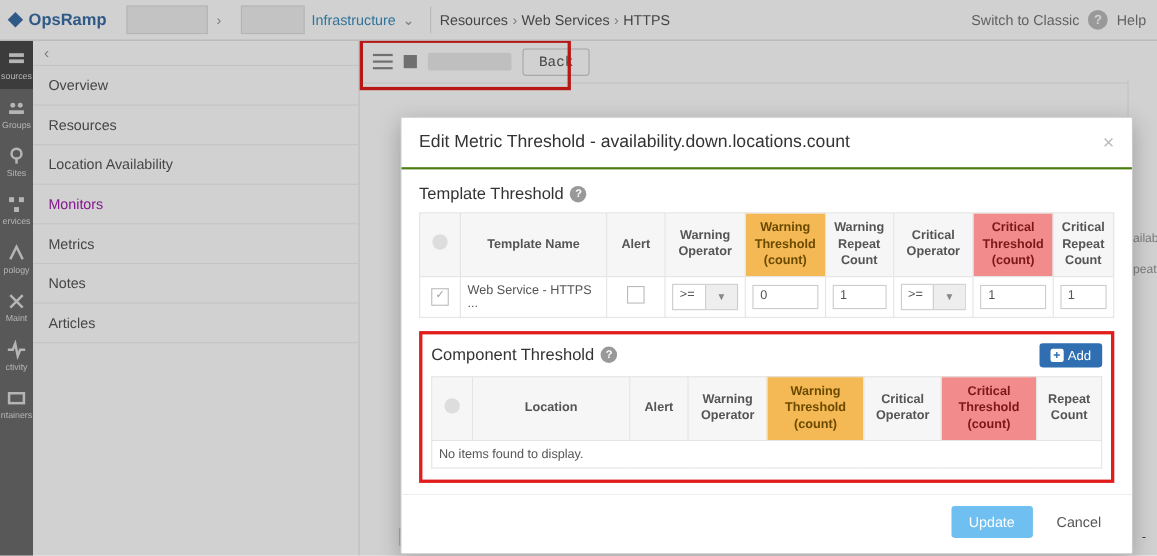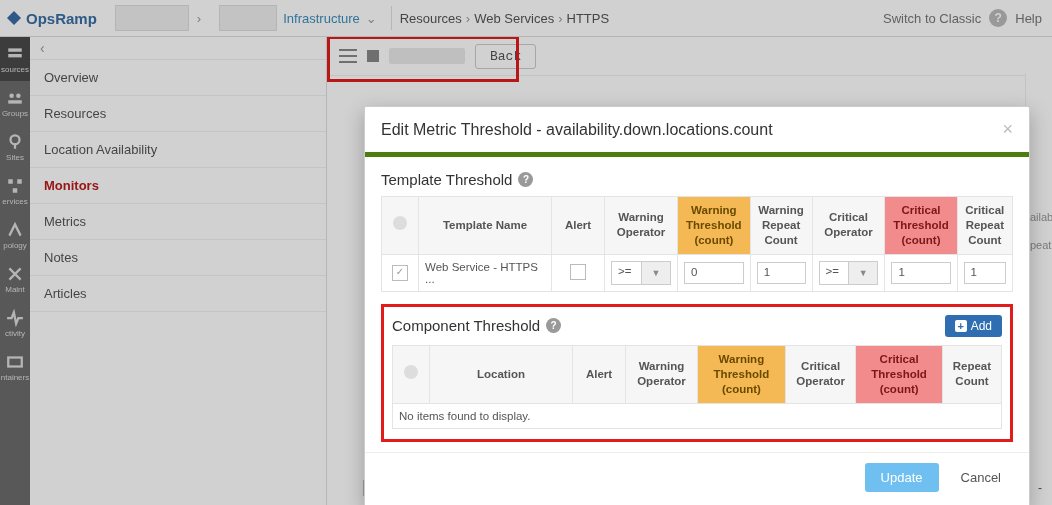--- a/index.html
+++ b/index.html
@@ -18,21 +18,21 @@
   .mainrow { display:flex; height:calc(505px - 36px); }
   .iconrail { width:30px; background:#6c6c6c; display:flex; flex-direction:column; }
   .iconrail .rail-item { height:44px; display:flex; flex-direction:column; align-items:center; justify-content:center; color:#ddd; font-size:8px; gap:2px; }
   .iconrail .rail-item.active { background:#4a4a4a; }
   .iconrail .rail-ic { width:18px; height:18px; color:#ddd; }
   .subside { width:296px; background:#fff; border-right:1px solid #e0e0e0; }
   .subside-hdr { height:22px; border-bottom:1px solid #eee; display:flex; align-items:center; padding:0 10px; color:#999;}
   .sn-chev { font-size:14px; }
   .subnav { display:flex; flex-direction:column;}
   .subnav-item { padding:10px 14px; color:#555; border-bottom:1px solid #f0f0f0; cursor:pointer;}
-  .subnav-item.active { font-weight:bold; color:#b91c1c;}
+  .subnav-item.active { font-weight:normal; color:#a21caf;}
 
   .content { flex:1; position:relative; background:#fff; }
   .toolbar { height:38px; display:flex; align-items:center; gap:10px; padding:0 12px; border-bottom:1px solid #eee;}
   .ham, .sq { width:18px; height:14px; display:inline-flex; flex-direction:column; justify-content:space-between;}
   .ham span { height:2px; background:#888;}
   .sq { width:12px; height:12px; background:#888; }
   .blurred { width:76px; height:16px; background:#eaeaea; border-radius:2px;}
   .back-btn { padding:4px 14px; border:1px solid #ccc; background:#fff; border-radius:3px; color:#555; cursor:pointer;font-family:Liberation Mono, monospace;}
   .red-box-tb { position:absolute; top:-1px; left:0; width:186px; height:40px; border:3px solid #e21b1b; pointer-events:none;}
 
@@ -40,21 +40,21 @@
   .btm-row .cb { width:14px; height:14px; border:1px solid #bbb; margin-right:16px;}
   .btm-row .cell { padding:0 10px; }
   .btm-row .edit-ic { width:12px; height:12px; background:#aaa; display:inline-block; margin-left:4px;}
   .btm-row .chk { color:#4aa24a; font-weight:bold; padding:0 10px;}
   .right-fade { position:absolute; top:36px; right:0; width:26px; bottom:0; background:#fff; border-left:1px solid #eee; padding-top:130px; color:#999; font-size:11px;}
   .right-fade div { padding:8px 4px; white-space:nowrap; overflow:hidden;}
 
   
   .scrim { position:absolute; inset:0; background:rgba(0,0,0,0.18); z-index:5;}
   .modal { position:absolute; top:106px; left:364px; width:664px; background:#fff; border:1px solid #ccc; box-shadow:0 6px 20px rgba(0,0,0,0.25); z-index:10; border-radius:2px;}
-  .modal-hdr { padding:12px 16px; font-size:16px; display:flex; align-items:center; border-bottom:5px solid #4d7c0f;}
+  .modal-hdr { padding:12px 16px; font-size:16px; display:flex; align-items:center; border-bottom:2px solid #4d7c0f;}
   .modal-hdr .x { margin-left:auto; color:#bbb; cursor:pointer; font-size:18px;}
   .modal-body { padding:12px 16px 10px; }
   .sect-ttl { font-size:15px; color:#333; margin:2px 0 8px; display:flex; align-items:center; gap:6px;}
   .qm { width:15px; height:15px; border-radius:50%; background:#999; color:#fff; display:inline-flex; align-items:center; justify-content:center; font-size:10px; font-weight:bold;}
 
   table.tbl { width:100%; border-collapse:collapse; font-size:11.5px; }
   table.tbl th, table.tbl td { border:1px solid #e4e4e4; padding:6px 6px; text-align:center; vertical-align:middle; color:#555;}
   table.tbl th { background:#f6f6f6; font-weight:bold; line-height:1.3; }
   th.warn { background:#f4b954 !important; color:#6b4a00 !important;margin-left:24px;}
   th.crit { background:#f28b8b !important; color:#7a1818 !important;margin-left:34px;}

